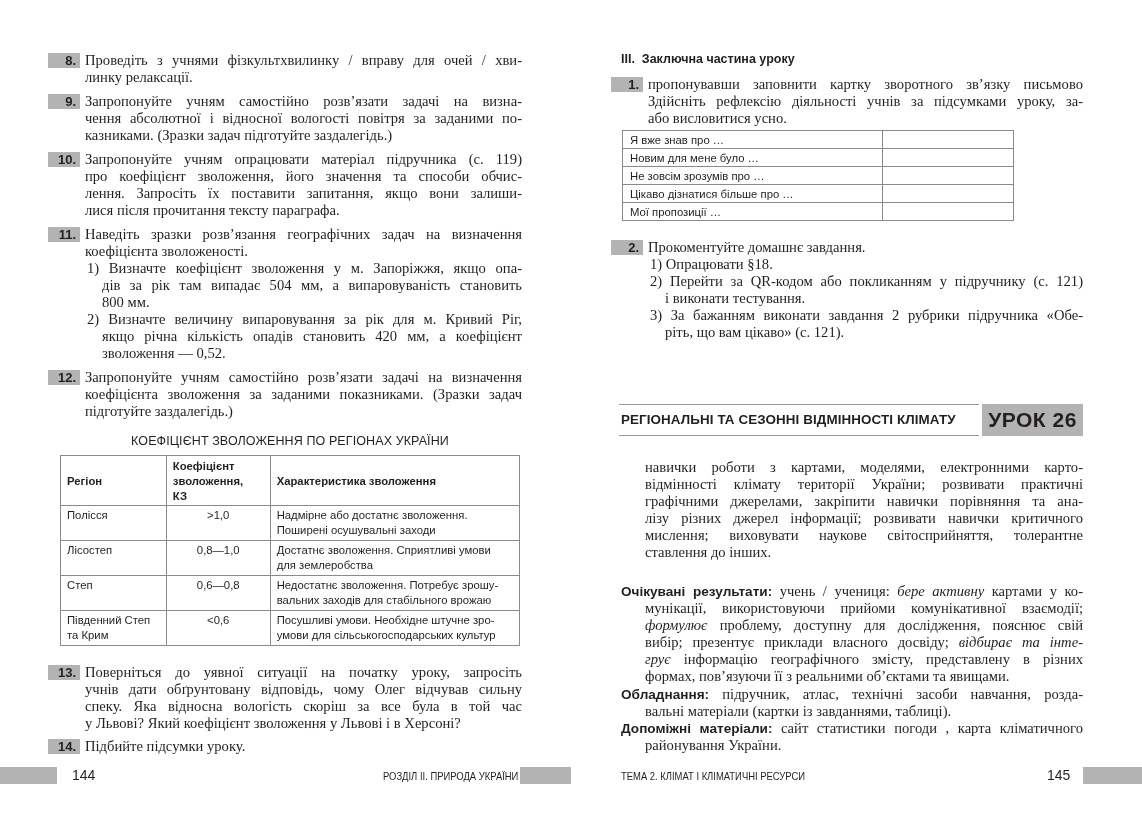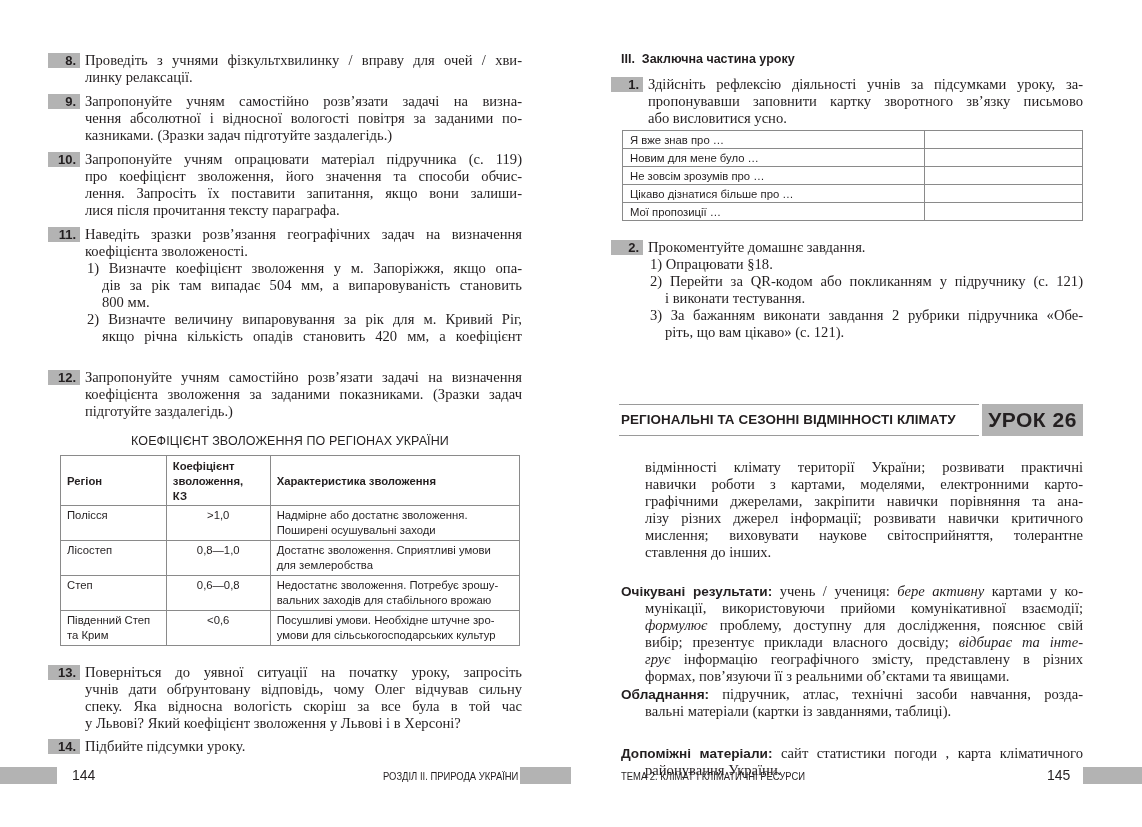--- a/index.html
+++ b/index.html
@@ -83,20 +83,21 @@
       <span class="line">Наведіть зразки розв’язання географічних задач на визначення</span>
       <span class="line last">коефіцієнта зволоженості.</span>
       <div class="sub">
         <span class="line" style="padding-left:2px;">1) Визначте коефіцієнт зволоження у м. Запоріжжя, якщо опа-</span>
         <span class="line" style="padding-left:17px;">дів за рік там випадає 504 мм, а випаровуваність становить</span>
         <span class="line last" style="padding-left:17px;">800 мм.</span>
       </div>
       <div class="sub">
         <span class="line" style="padding-left:2px;">2) Визначте величину випаровування за рік для м. Кривий Ріг,</span>
         <span class="line" style="padding-left:17px;">якщо річна кількість опадів становить 420 мм, а коефіцієнт</span>
+        <span class="line last" style="padding-left:17px;">зволоження — 0,52.</span>
       </div>
     </div>
   </div>
 
   <div class="item" style="left:48px; top:369px; width:474px; height:51px;">
     <span class="num" style="left:0; width:32px;">12.</span>
     <div class="txt" style="left:37px; width:437px;">
       <span class="line">Запропонуйте учням самостійно розв’язати задачі на визначення</span>
       <span class="line">коефіцієнта зволоження за заданими показниками. (Зразки задач</span>
       <span class="line last">підготуйте заздалегідь.)</span>
@@ -169,27 +170,27 @@
   <div class="footer-bar" style="left:520px; width:51px;"></div>
 </div>
 
 <div class="page page-right" style="left:0; width:1142px;">
 
   <div class="section-head" style="left:621px; top:52px; white-space:pre;">ІІІ.  Заключна частина уроку</div>
 
   <div class="item" style="left:611px; top:76px; width:472px; height:51px;">
     <span class="num" style="left:0; width:32px;">1.</span>
     <div class="txt" style="left:37px; width:435px;">
+      <span class="line">пропонувавши заповнити картку зворотного зв’язку письмово</span>
       <span class="line">Здійсніть рефлексію діяльності учнів за підсумками уроку, за-</span>
-      <span class="line">пропонувавши заповнити картку зворотного зв’язку письмово</span>
       <span class="line last">або висловитися усно.</span>
     </div>
   </div>
 
-  <table class="fb" style="left:622px; top:130px; width:461px;border-radius:24px;">
+  <table class="fb" style="left:622px; top:130px; width:392px;border-radius:24px;">
     <colgroup>
         <col style="width:303px;">
         <col style="width:158px;">
       </colgroup>
     <tbody>
         <tr>
           <td>Я вже знав про …</td>
           <td></td>
         </tr>
     <tr>
@@ -230,43 +231,43 @@
   </div>
 
   <div class="lesson-bar">
     <div class="rule-top"></div>
     <div class="title">РЕГІОНАЛЬНІ ТА СЕЗОННІ ВІДМІННОСТІ КЛІМАТУ</div>
     <div class="rule-bot"></div>
     <div class="badge">УРОК 26</div>
   </div>
 
   <div class="para" style="left:621px; top:459px; width:462px;">
+    <span class="line ind">навички роботи з картами, моделями, електронними карто-</span>
     <span class="line ind">відмінності клімату території України; розвивати практичні</span>
-    <span class="line ind">навички роботи з картами, моделями, електронними карто-</span>
     <span class="line ind">графічними джерелами, закріпити навички порівняння та ана-</span>
     <span class="line ind">лізу різних джерел інформації; розвивати навички критичного</span>
     <span class="line ind">мислення; виховувати наукове світосприйняття, толерантне</span>
     <span class="line ind last">ставлення до інших.</span>
   </div>
 
   <div class="para" style="left:621px; top:583px; width:462px;">
     <span class="line"><span class="lbl">Очікувані результати:</span><span> учень / учениця: </span><em>бере активну</em><span> картами у ко-</span></span>
     <span class="line ind">мунікації, використовуючи прийоми комунікативної взаємодії;</span>
     <span class="line ind"><em>формулює</em><span> проблему, доступну для дослідження, пояснює свій</span></span>
     <span class="line ind"><span>вибір; презентує приклади власного досвіду; </span><em>відбирає та інте-</em></span>
     <span class="line ind"><em>грує</em><span> інформацію географічного змісту, представлену в різних</span></span>
     <span class="line ind last">формах, пов’язуючи її з реальними об’єктами та явищами.</span>
   </div>
 
   <div class="para" style="left:621px; top:686px; width:462px;">
     <span class="line"><span class="lbl">Обладнання:</span><span> підручник, атлас, технічні засоби навчання, розда-</span></span>
     <span class="line ind last">вальні матеріали (картки із завданнями, таблиці).</span>
   </div>
 
-  <div class="para" style="left:621px; top:720px; width:462px;margin-top:25px;">
+  <div class="para" style="left:621px; top:720px; width:462px;">
     <span class="line"><span class="lbl">Допоміжні матеріали:</span><span> сайт статистики погоди , карта кліматичного</span></span>
     <span class="line ind last">районування України.</span>
   </div>
 
   <div class="footer-text" style="left:621px;">ТЕМА 2. КЛІМАТ І КЛІМАТИЧНІ РЕСУРСИ</div>
   <div class="footer-num" style="left:1047px;">145</div>
   <div class="footer-bar" style="left:1083px; width:59px;"></div>
 </div>
 
 </body></html>

